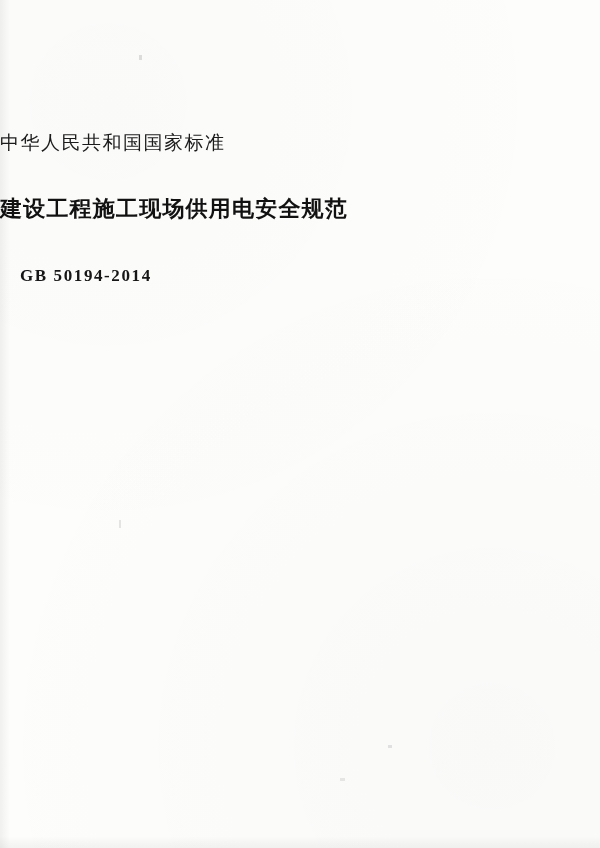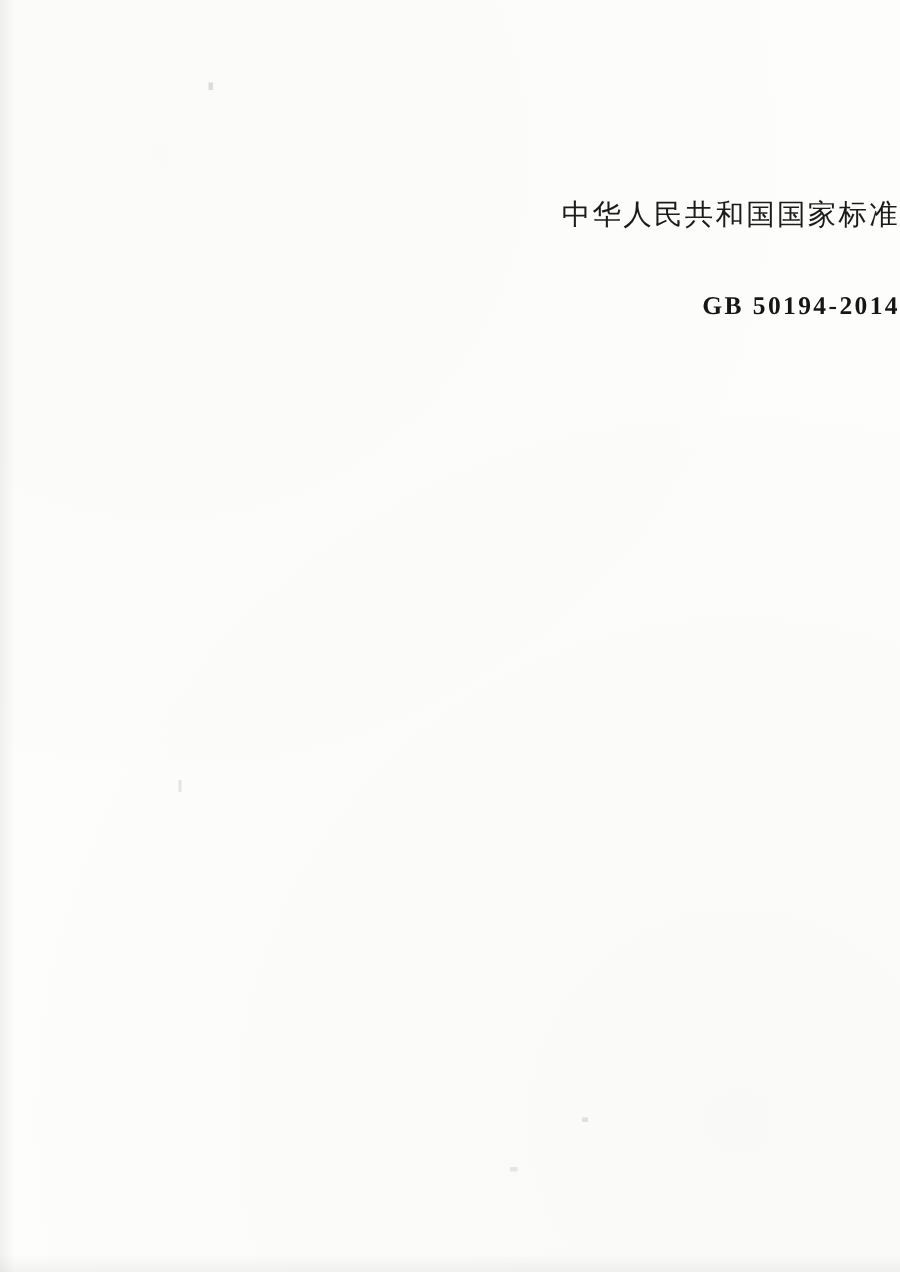--- a/index.html
+++ b/index.html
@@ -28,21 +28,21 @@
     background:
       radial-gradient(circle at 18% 12%, rgba(0,0,0,0.012), rgba(0,0,0,0) 55%),
       radial-gradient(circle at 82% 88%, rgba(0,0,0,0.015), rgba(0,0,0,0) 60%);
     pointer-events: none;
   }
   .title-block {
     position: absolute;
     top: 130px;
     left: 0;
     width: 600px;
-    text-align: right;
+    text-align: left;
   }
   .line-standard-org {
     font-family: "DejaVu Sans", sans-serif;
     font-size: 19px;
     letter-spacing: 1.5px;
     color: #1b1b1b;
     margin-bottom: 38px;
   }
   .line-title {
     font-family: "DejaVu Sans", sans-serif;
@@ -52,20 +52,21 @@
     color: #111111;
     margin-bottom: 42px;
   }
   .line-code {
     font-family: "Liberation Serif", serif;
     font-size: 17px;
     font-weight: bold;
     letter-spacing: 1.6px;
     color: #161616;
     margin-bottom: 44px;
+    padding-left: 20px;
   }
   .line-subtitle {
     font-family: "DejaVu Sans", sans-serif;
     font-size: 20px;
     letter-spacing: 7px;
     color: #161616;
   }
   .speck {
     position: absolute;
     background: #cfcfcf;
@@ -102,16 +103,17 @@
   <div class="edge-shade"></div>
   <div class="edge-shade-bottom"></div>
 
   <div class="speck s1"></div>
   <div class="speck s2"></div>
   <div class="speck s3"></div>
   <div class="speck s4"></div>
 
   <div class="title-block">
     <div class="line-standard-org">中华人民共和国国家标准</div>
+    <div class="line-title">建设工程施工现场供用电安全规范</div>
     <div class="line-code">GB 50194-2014</div>
   </div>
 
 </div>
 
 </body></html>

